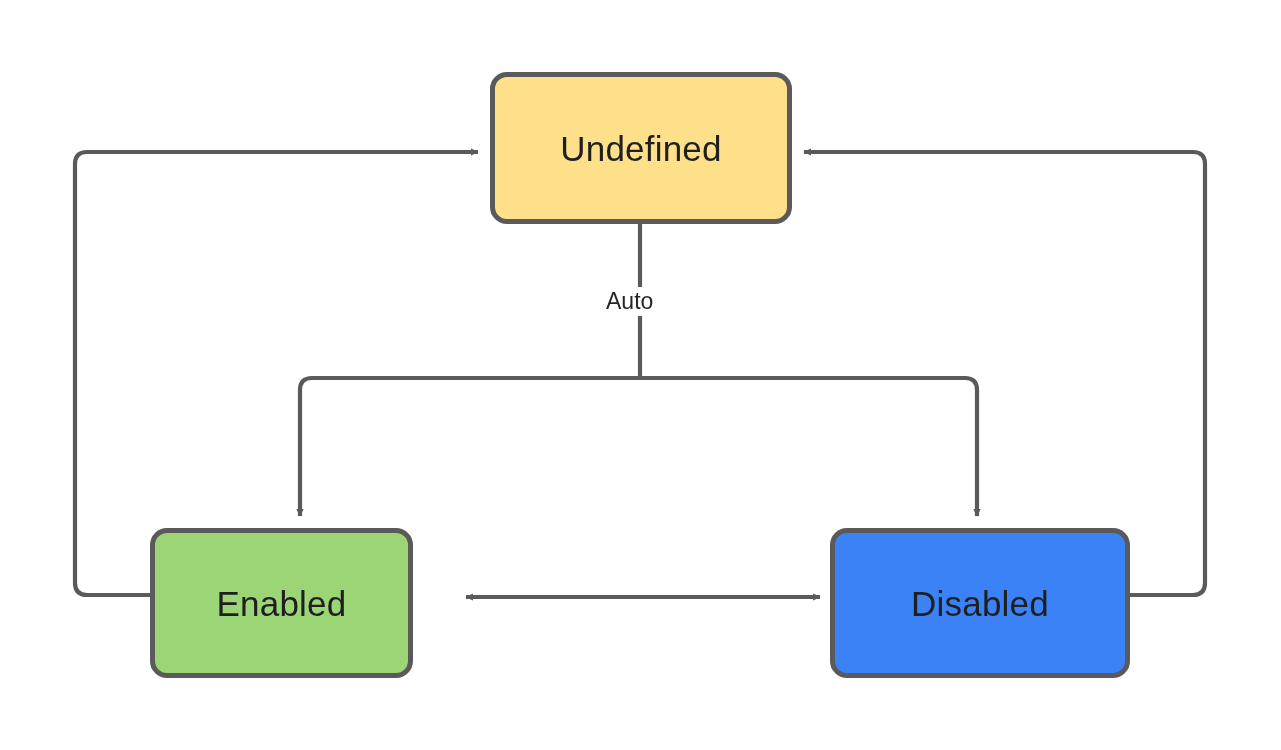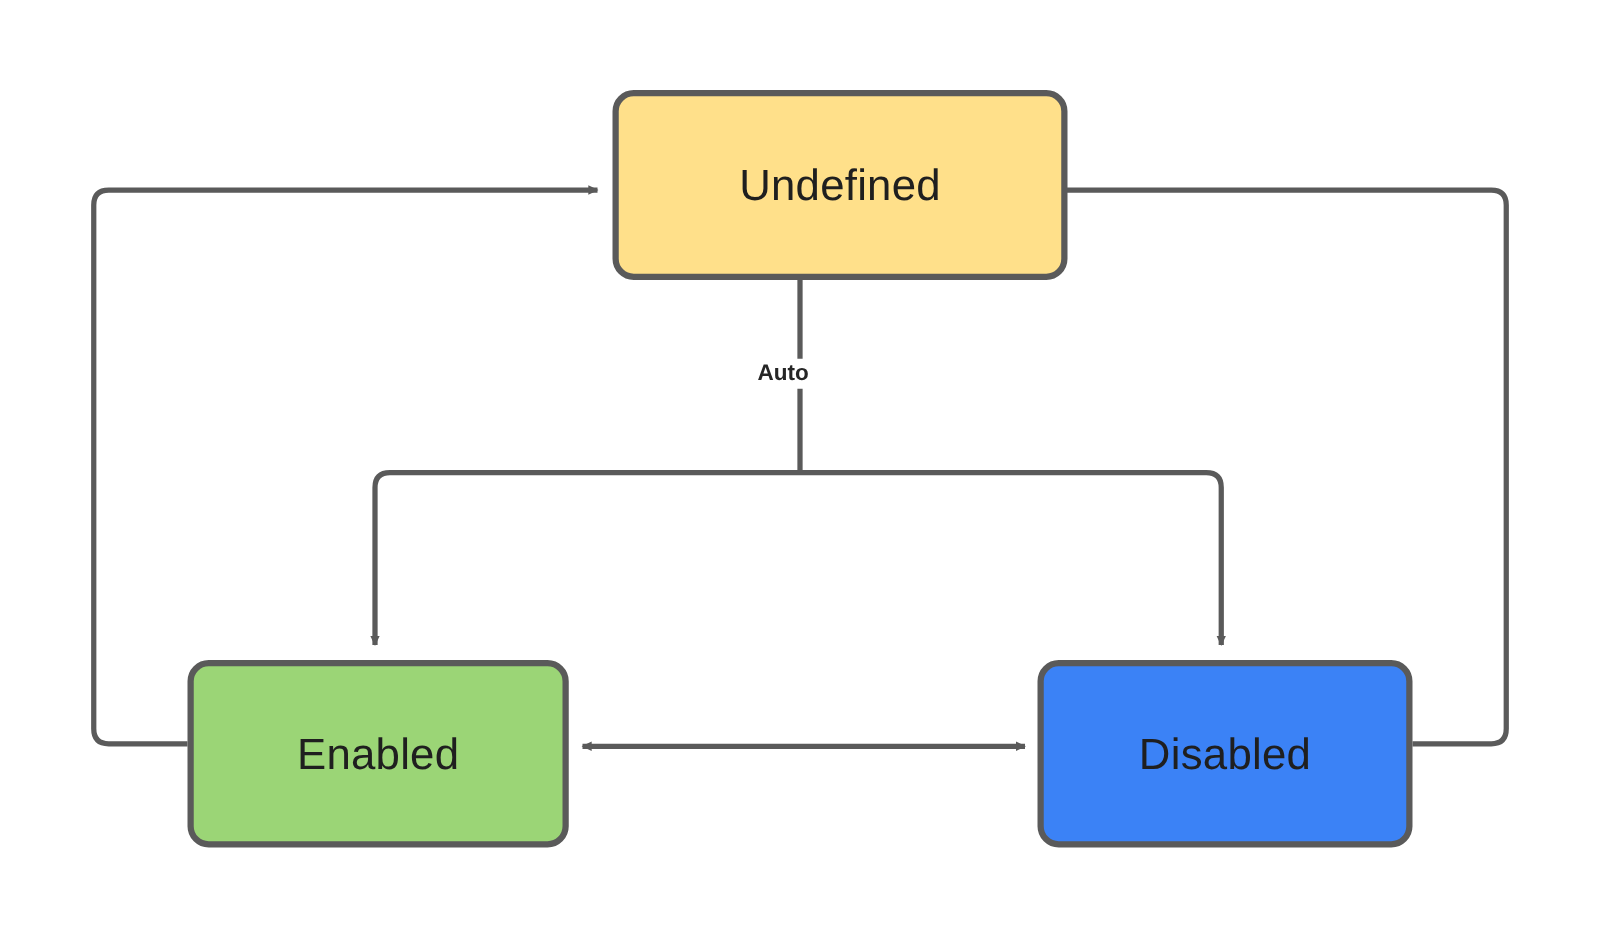--- a/index.html
+++ b/index.html
@@ -40,40 +40,40 @@
     font-size: 35px;
     font-weight: 400;
     color: #1f1f1f;
     letter-spacing: 0.2px;
     line-height: 1;
     user-select: none;
   }
   #node-undefined {
     left: 490px;
     top: 72px;
-    width: 364px;
+    width: 302px;
     height: 152px;
   }
   #node-enabled {
     left: 150px;
     top: 528px;
-    width: 305px;
+    width: 263px;
     height: 150px;
   }
   #node-disabled {
     left: 830px;
     top: 528px;
     width: 300px;
     height: 150px;
   }
   .edge-label {
     position: absolute;
     font-family: "Liberation Sans", sans-serif;
-    font-size: 18px;
-    font-weight: bold;
+    font-size: 23px;
+    font-weight: normal;
     color: #262626;
     background: #ffffff;
     padding: 2px 9px;
     line-height: 1.1;
     white-space: nowrap;
     user-select: none;
   }
   #label-auto {
     left: 597px;
     top: 287px;

